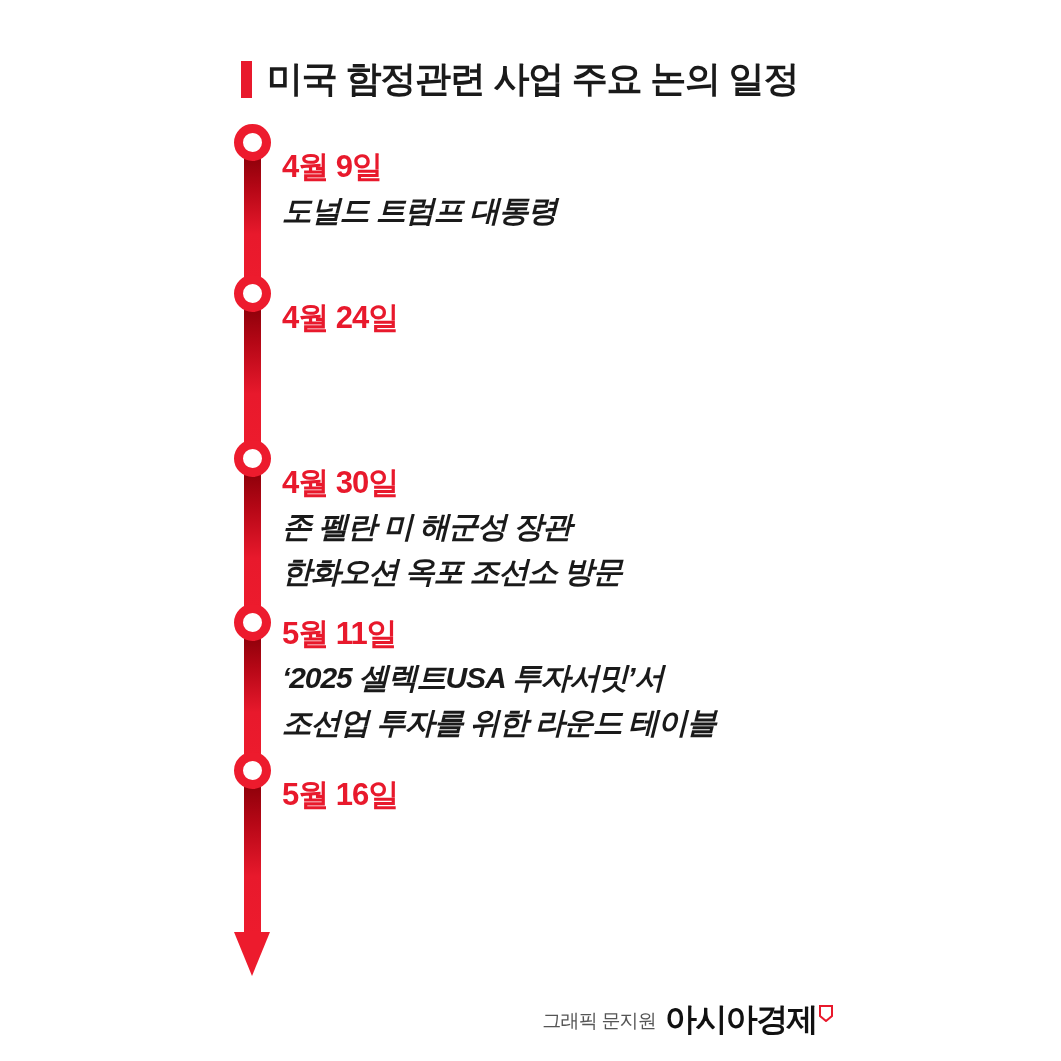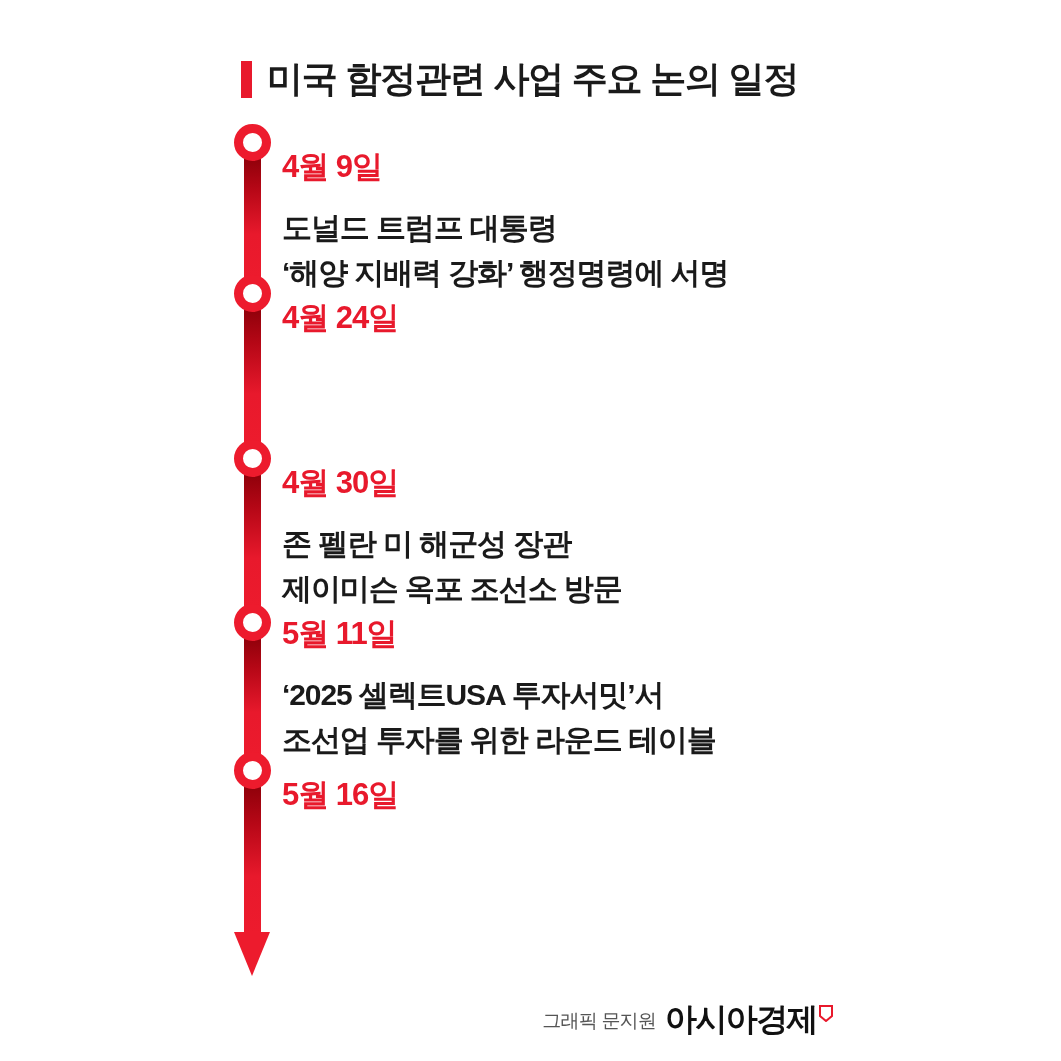--- a/index.html
+++ b/index.html
@@ -96,21 +96,22 @@
   .entry-date {
     font-size: 31px;
     font-weight: 700;
     color: #e8192c;
     letter-spacing: -1px;
     line-height: 36px;
     white-space: nowrap;
     margin-top: 24px;
   }
   .entry-lines {
-    margin-top: 20px;
+    margin-top: 3px;
+    font-style: italic;
   }
   .entry-line {
     font-size: 30px;
     font-weight: 700;
     color: #1a1a1a;
     letter-spacing: -1.1px;
     line-height: 45px;
     white-space: nowrap;
   }
 
@@ -166,37 +167,36 @@
       <div class="arrow-head" style="top: 792px;"></div>
     </div>
 
   <div id="entries">
       <div class="entry">
         <div class="marker" style="top: 124px;"></div>
         <div class="entry-body" style="top: 125px;">
           <div class="entry-date">4월 9일</div>
           <div class="entry-lines">
             <div class="entry-line">도널드 트럼프 대통령</div>
-            <div class="entry-line">‘해양 지배력 강화’ 행정명령에 서명</div>
           </div>
         </div>
       </div>
       <div class="entry">
         <div class="marker" style="top: 275px;"></div>
         <div class="entry-body" style="top: 276px;">
           <div class="entry-date">4월 24일</div>
         </div>
       </div>
       <div class="entry">
         <div class="marker" style="top: 440px;"></div>
         <div class="entry-body" style="top: 441px;">
           <div class="entry-date">4월 30일</div>
           <div class="entry-lines">
             <div class="entry-line">존 펠란 미 해군성 장관</div>
-            <div class="entry-line">제이미슨 옥포 조선소 방문</div>
+            <div class="entry-line">한화오션 옥포 조선소 방문</div>
           </div>
         </div>
       </div>
       <div class="entry">
         <div class="marker" style="top: 604px;"></div>
         <div class="entry-body" style="top: 592px;">
           <div class="entry-date">5월 11일</div>
           <div class="entry-lines">
             <div class="entry-line">‘2025 셀렉트USA 투자서밋’서</div>
             <div class="entry-line">조선업 투자를 위한 라운드 테이블</div>

